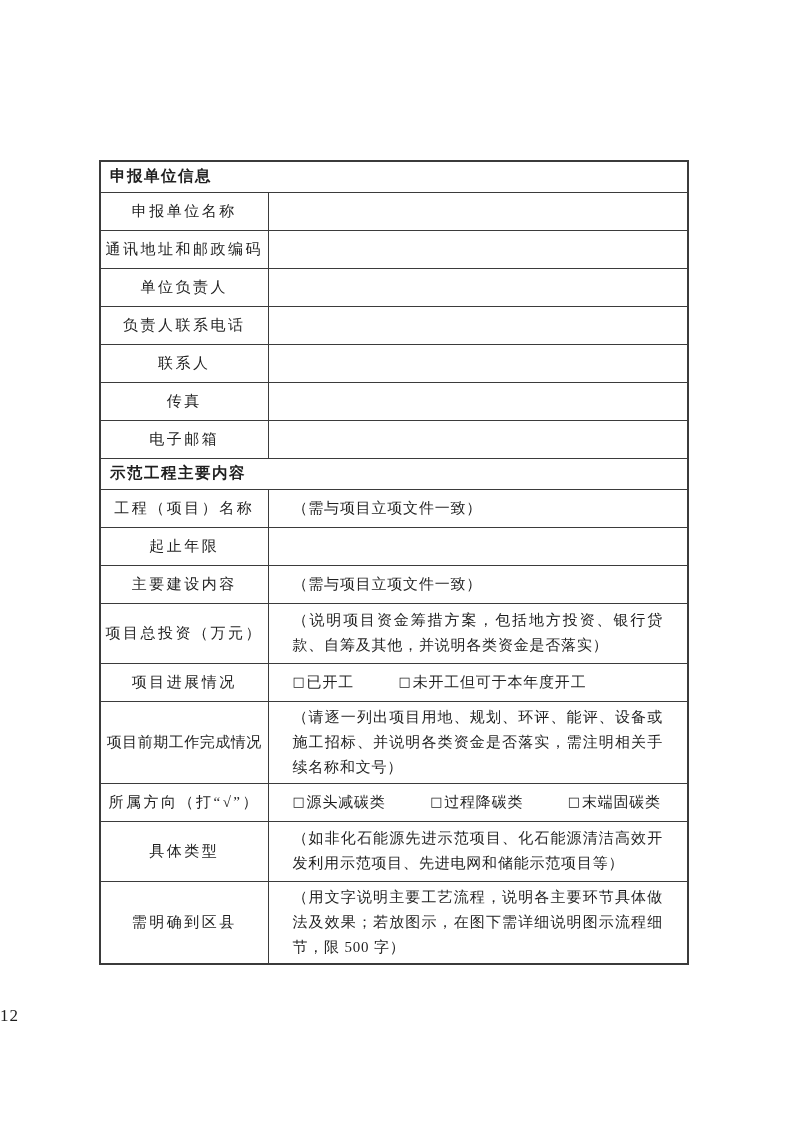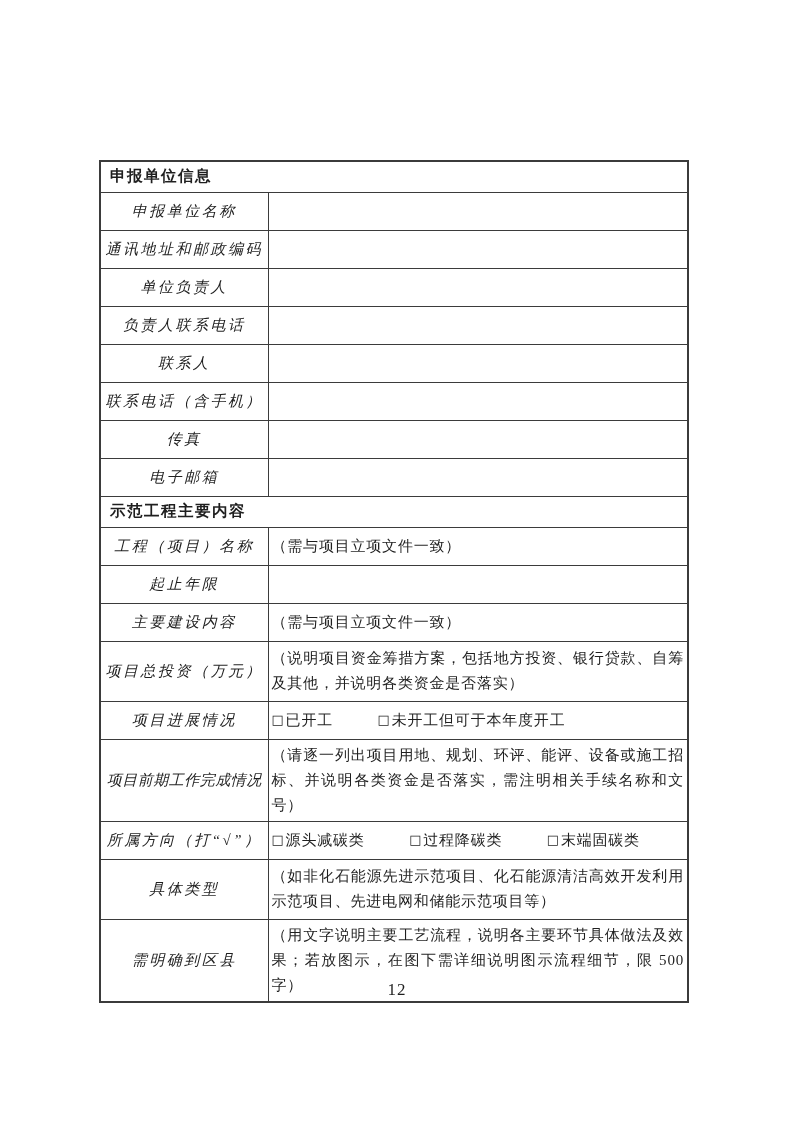--- a/index.html
+++ b/index.html
@@ -40,45 +40,44 @@
     padding: 2px 9px;
     text-align: left;
   }
   tr.normal td { height: 38px; }
   tr.tall td { height: 60px; }
   td.label {
     text-align: center;
     letter-spacing: 2.5px;
     padding: 8px 2px;
     white-space: nowrap;
-    font-style: italic;
   }
   td.label.tight { letter-spacing: 0.5px; }
   td.value {
     text-align: left;
-    padding: 3px 3px;
+    padding: 3px 24px;
     letter-spacing: 0.8px;
     line-height: 25px;
   }
   tr.tall td.value { text-align: justify; }
   .opt { display: inline-block; white-space: nowrap; }
   .opt + .opt { margin-left: 40px; }
   .box {
     display: inline-block;
     font-family: "DejaVu Sans", sans-serif;
     font-size: 13px;
     margin-right: 1px;
     transform: translateY(-1px);
   }
   .pagenum {
     position: absolute;
-    top: 980px;
+    top: 1006px;
     left: 0;
     width: 100%;
-    text-align: center;
+    text-align: left;
     font-size: 17px;
     letter-spacing: 1px;
   }
 </style>
 </head>
 <body>
 
 <div class="page">
 
   <table class="form">
@@ -102,24 +101,20 @@
     <tr class="normal">
       <td class="label">单位负责人</td>
       <td class="value"></td>
     </tr>
     <tr class="normal">
       <td class="label">负责人联系电话</td>
       <td class="value"></td>
     </tr>
     <tr class="normal">
       <td class="label">联系人</td>
-      <td class="value"></td>
-    </tr>
-    <tr class="normal">
-      <td class="label">联系电话（含手机）</td>
       <td class="value"></td>
     </tr>
     <tr class="normal">
       <td class="label">传真</td>
       <td class="value"></td>
     </tr>
     <tr class="normal">
       <td class="label">电子邮箱</td>
       <td class="value"></td>
     </tr>

